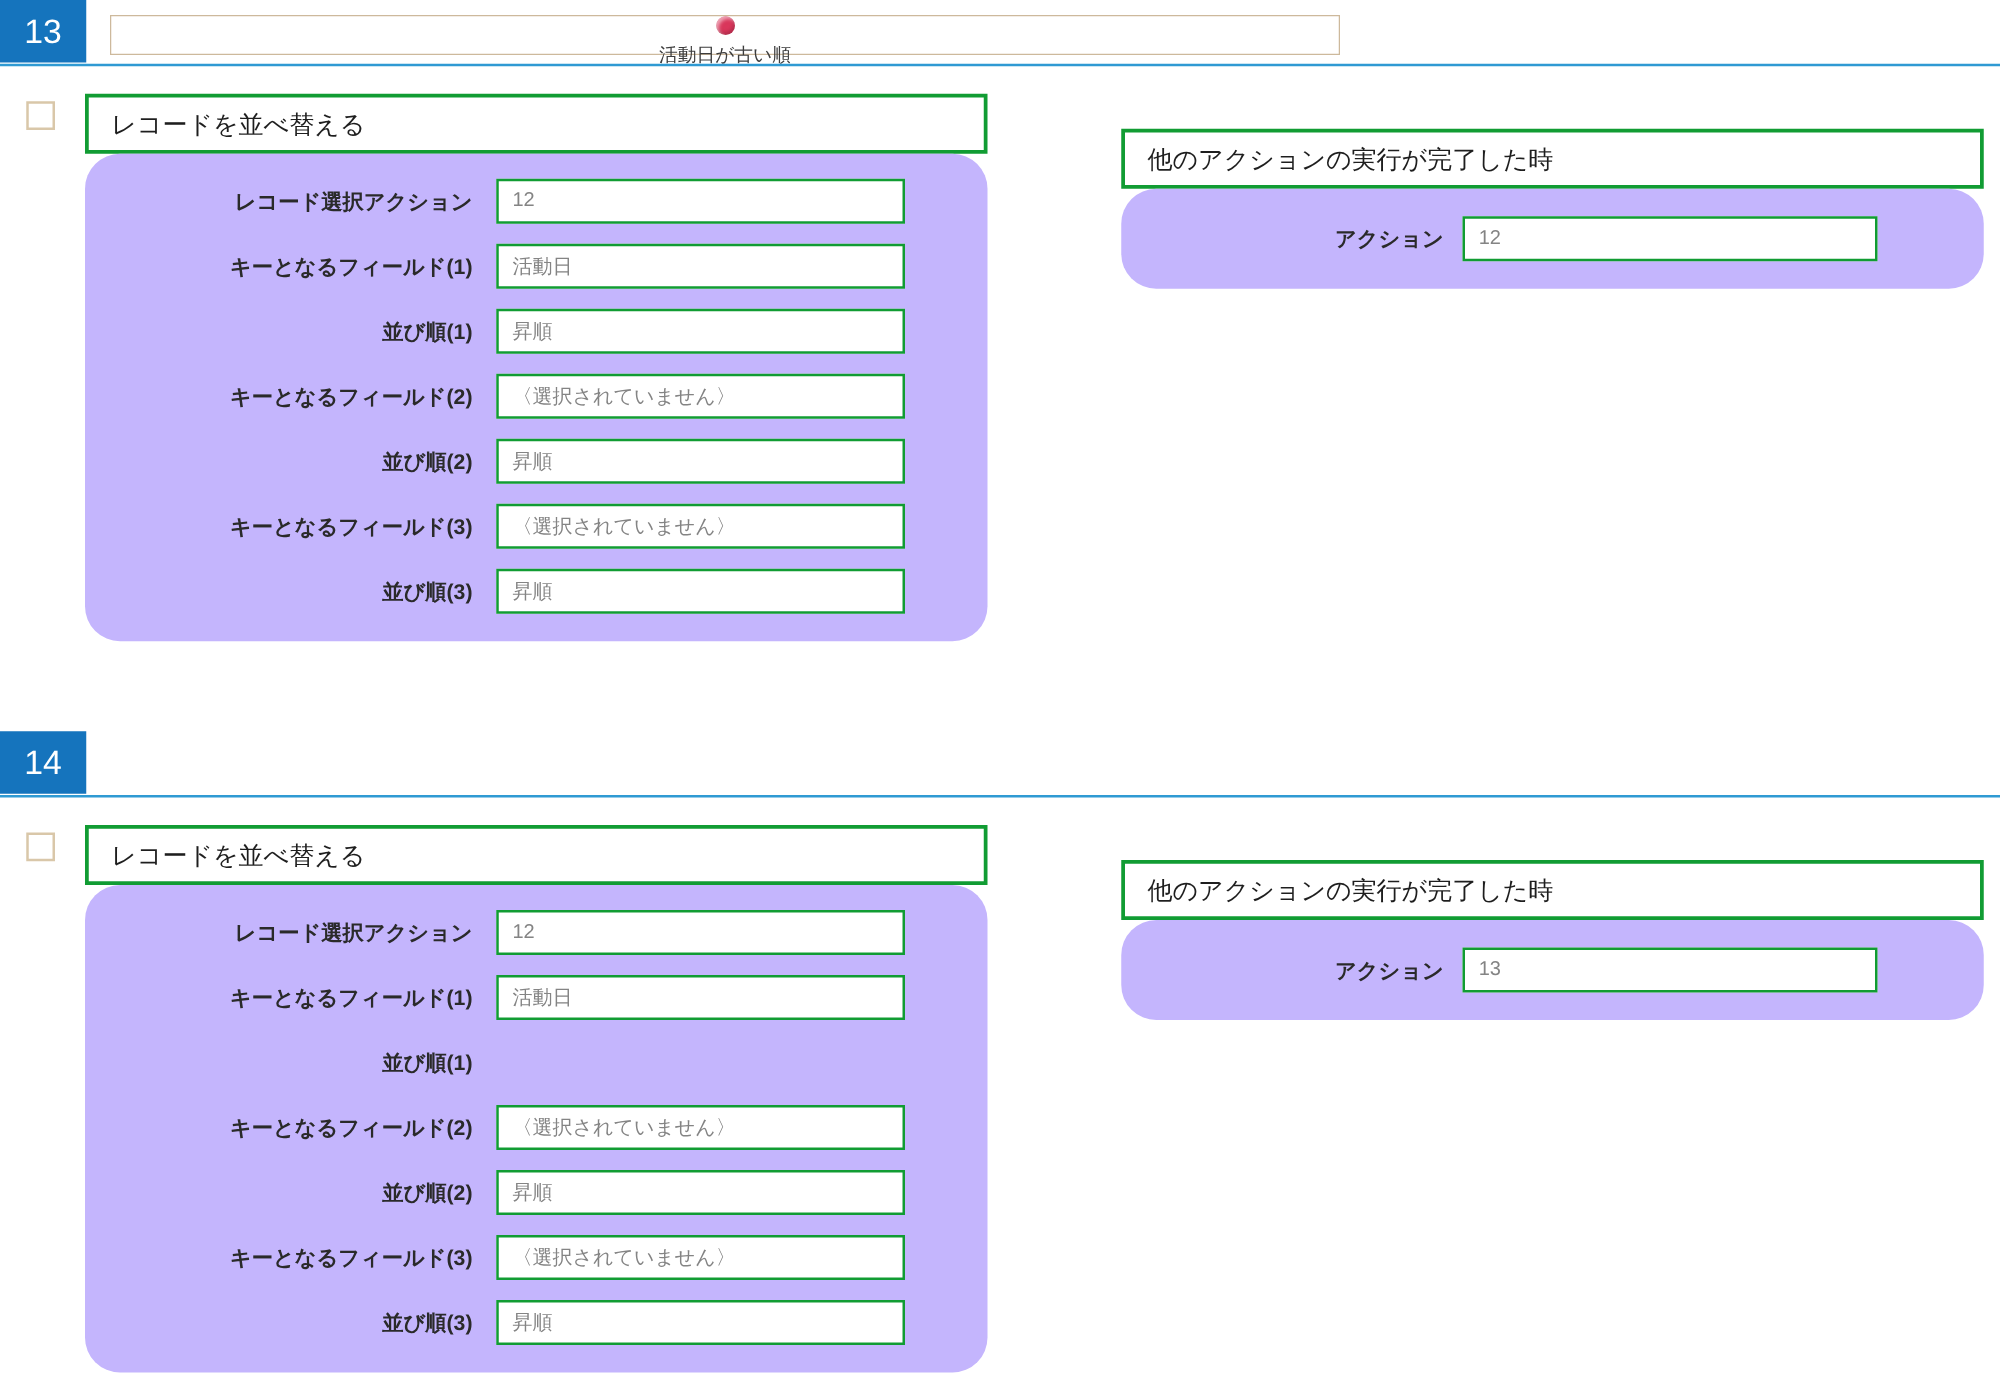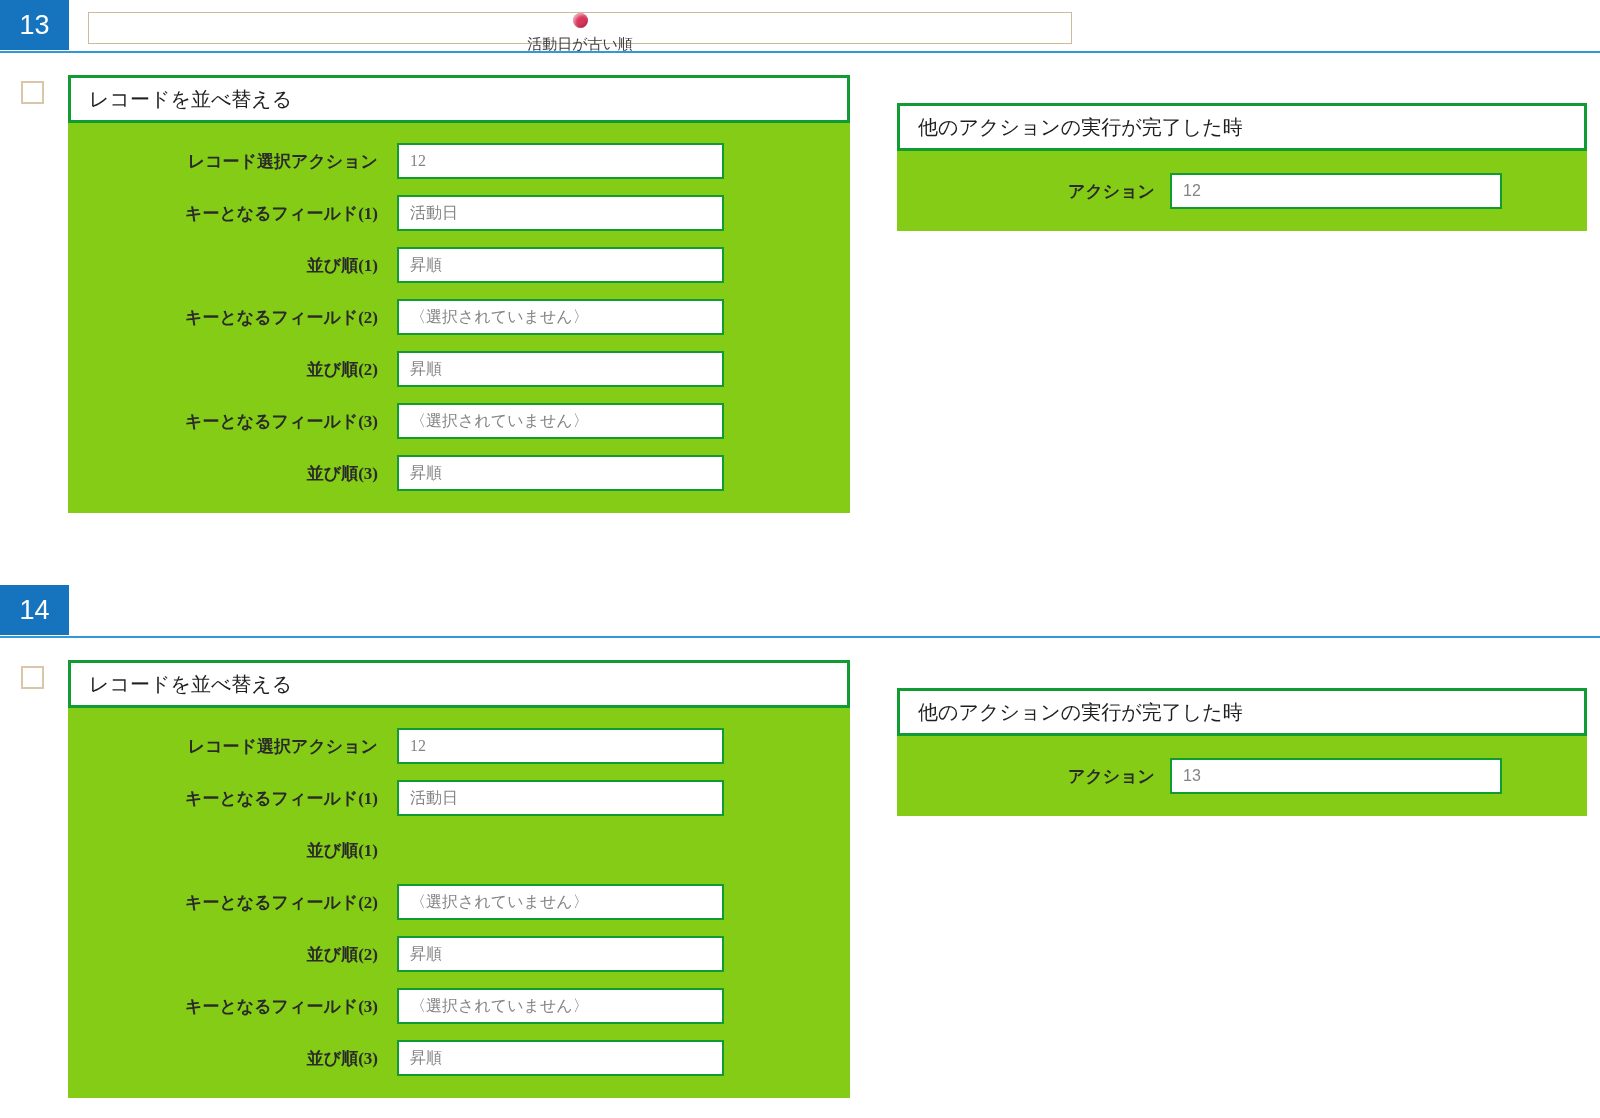--- a/index.html
+++ b/index.html
@@ -24,28 +24,28 @@
   .dot { width:15px; height:15px; border-radius:50%; flex:0 0 15px;
          box-shadow:inset 2px 2px 3px rgba(255,255,255,0.55), inset -1px -2px 3px rgba(0,0,0,0.18); }
   .divider {
     position:absolute; left:0; top:51px; width:1600px; height:2px; background:#2f9ad3;
   }
   .select-checkbox {
     position:absolute; left:21px; top:81px; width:23px; height:23px;
     background:#ffffff; border:2px solid #d9c7a9; cursor:pointer;
   }
   .panel { position:absolute; top:75px; }
-  .panel.action-panel  { left:68px;  width:782px;font-family:Liberation Serif, serif; }
+  .panel.action-panel  { left:68px;  width:722px; }
   .panel.trigger-panel { left:897px; width:690px;margin-top:28px; }
   .panel-header {
     height:48px; background:#ffffff; border:3px solid #119c33;
     display:flex; align-items:center; padding:0 18px;
     font-size:20px; color:#1e1e1e;
   }
-  .panel-body { background:#84cc16; padding:12px 0 14px; }
+  .panel-body { background:#c4b5fd; padding:12px 0 14px;border-radius:28px; }
   .trigger-panel .panel-body { padding:14px 0; }
   .field-row { height:52px; display:flex; align-items:center; }
   .field-label {
     flex:0 0 310px; text-align:right; font-weight:700;
     font-size:17px; color:#2a2a2a; padding-right:0;
   }
   .trigger-panel .field-label { flex:0 0 258px; }
   .field-input {
     margin-left:19px; width:327px; height:36px; background:#ffffff;
     border:2px solid #119c33; display:flex; align-items:center;

